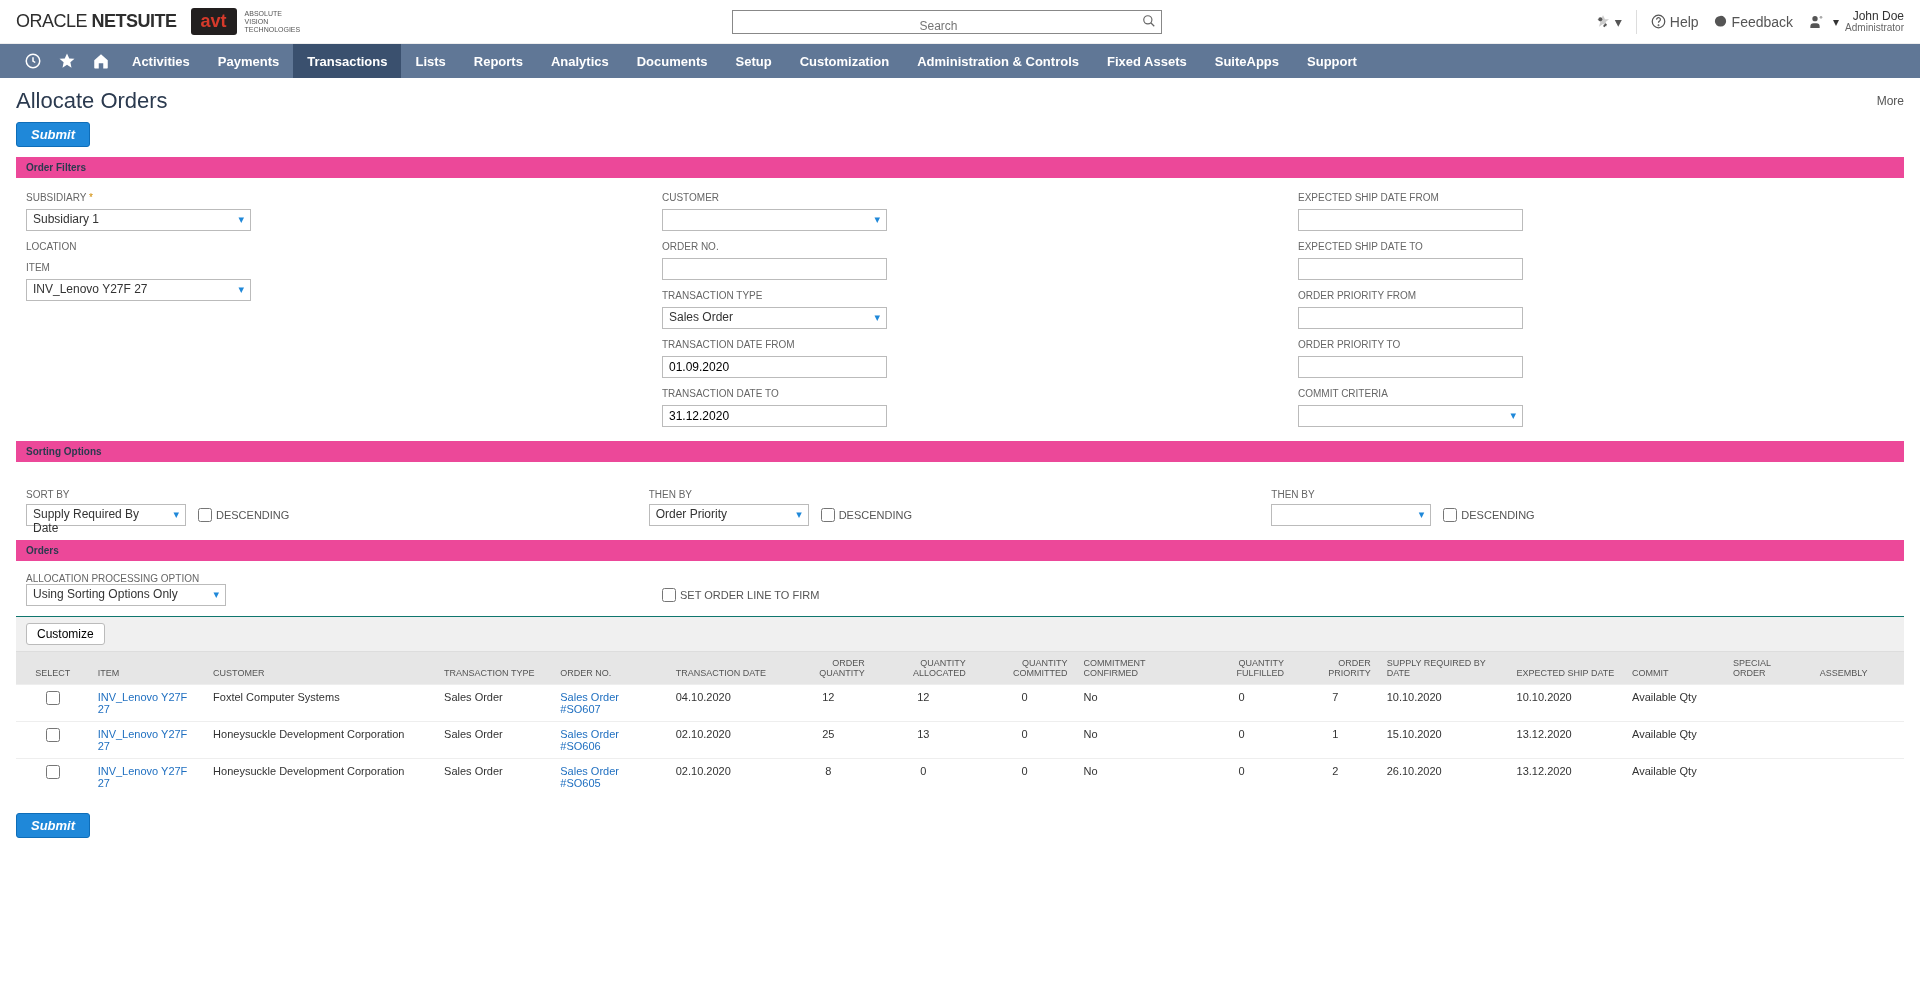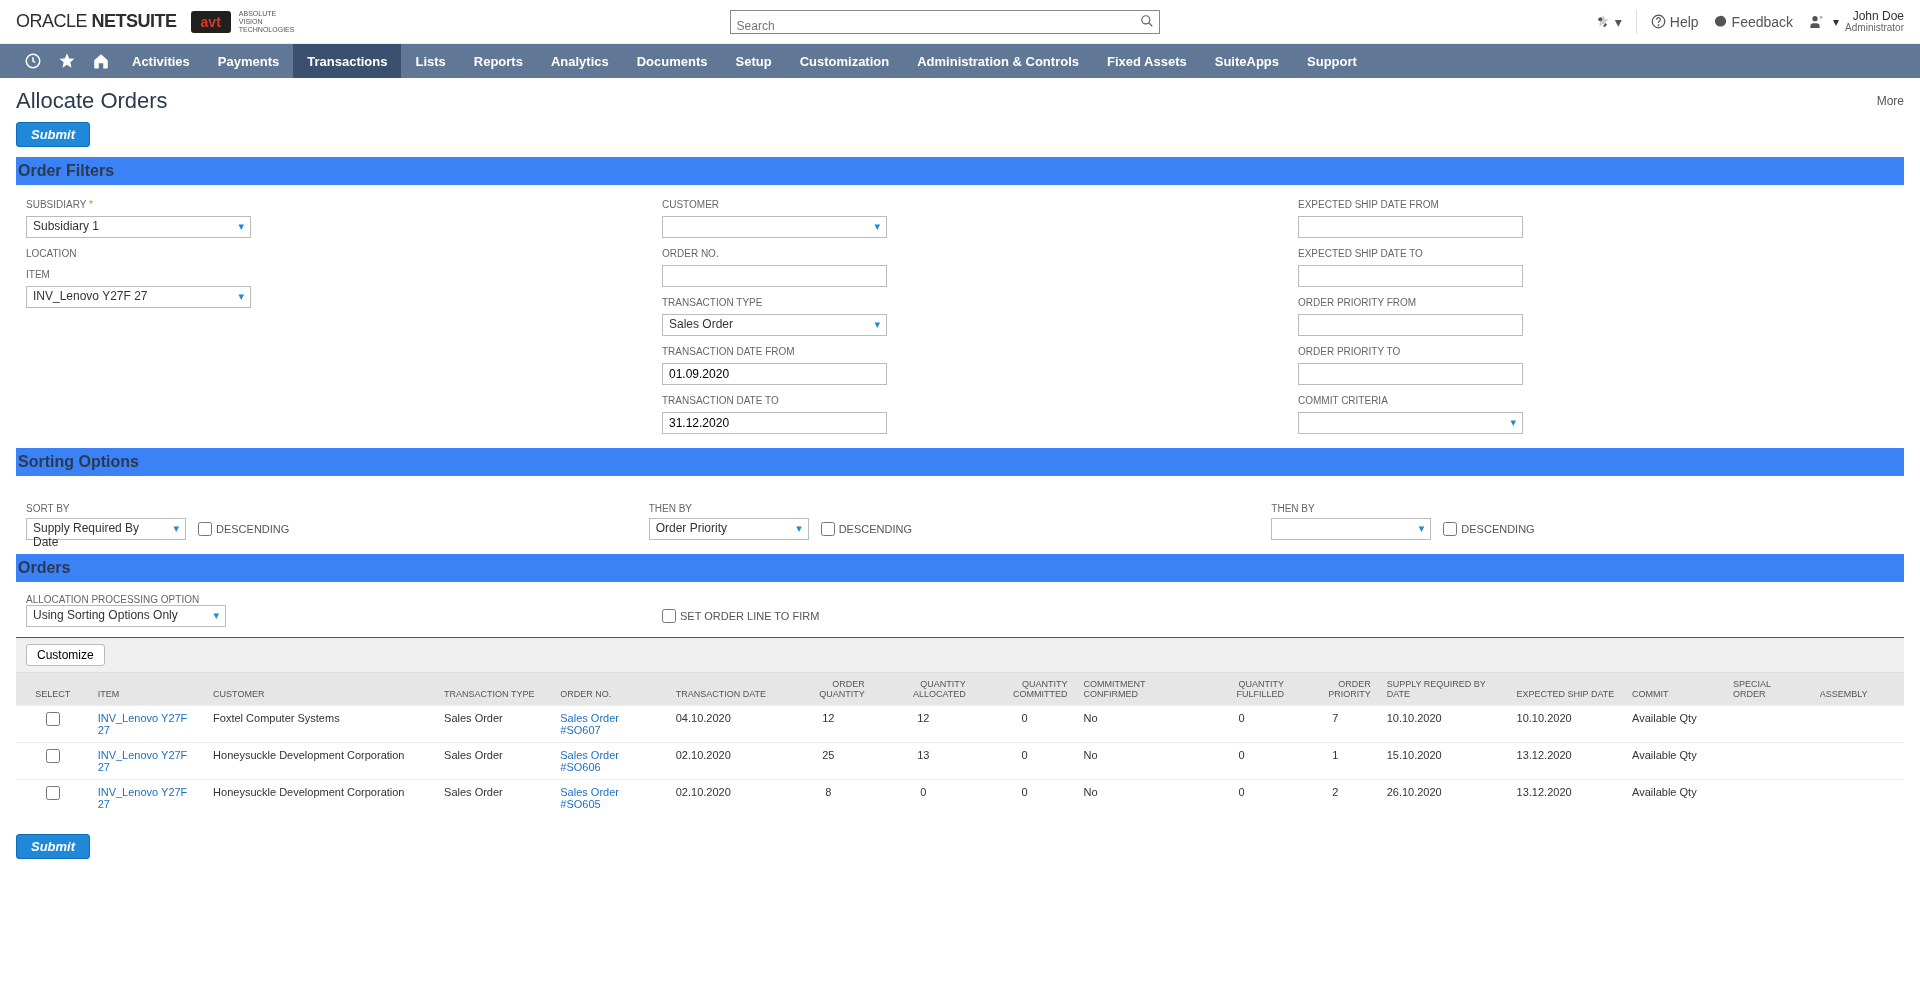--- a/index.html
+++ b/index.html
@@ -2,26 +2,26 @@
 <html><head>
 <meta charset="utf-8">
 <style>
 * { margin:0; padding:0; box-sizing:border-box; font-family:Arial,Helvetica,sans-serif; }
 body { background:#fff; color:#333; font-size:12px; }
 
 
 .top-header { display:flex; align-items:center; padding:4px 16px; height:44px; border-bottom:1px solid #eee; }
 .logo { font-family:Arial; font-weight:300; font-size:18px; letter-spacing:-0.5px; color:#2e2e2e; margin-right:14px; }
 .logo b { font-weight:700; }
-.avt-badge { background:#221f1f; color:#fff; border-radius:3px; padding:3px 10px; font-weight:700; font-size:14px; display:flex; align-items:center; margin-right:4px; }
+.avt-badge { background:#221f1f; color:#fff; border-radius:3px; padding:3px 10px; font-weight:700; font-size:18px; display:flex; align-items:center; margin-right:4px; }
 .avt-red { color:#d63a2b; }
 .avt-text { font-size:7px; line-height:8px; color:#555; text-transform:uppercase; margin-left:4px; }
 .search-wrap { flex:1; display:flex; justify-content:center; }
 .search-box { position:relative; width:430px; }
-.search-box input { width:100%; height:24px; border:1px solid #888; padding:10px 24px 2px 6px; font-size:12px; }
+.search-box input { width:100%; height:24px; border:1px solid #888; padding:10px 24px 2px 6px; font-size:12px;text-align:center; }
 .search-box .search-ic { position:absolute; right:6px; top:4px; color:#666; }
 .hdr-right { display:flex; align-items:center; gap:14px; }
 .hdr-icon { color:#555; font-size:14px; display:flex; align-items:center; gap:4px; cursor:pointer; }
 .hdr-sep { width:1px; height:24px; background:#ddd; }
 .user-block { display:flex; align-items:center; gap:6px; }
 .user-text { line-height:12px; }
 .user-name { font-size:12px; color:#333;text-align:right; }
 .user-role { font-size:10px; color:#666; }
 
 
@@ -31,21 +31,21 @@
 .nav-item.active { background:#3a506e; }
 
 
 .page-header { display:flex; align-items:center; justify-content:space-between; padding:10px 16px 4px; }
 .page-title { font-size:22px; font-weight:400; color:#2b3a4f; }
 .more-link { font-size:12px; color:#555; cursor:pointer; }
 
 .submit-btn { background:#1f88d9; color:#ffffff; border:1px solid #0e6db8; border-radius:3px; padding:4px 14px; font-size:13px; font-weight:600; cursor:pointer; margin:4px 16px 10px;font-style:italic; }
 
 
-.section-hdr { background:#3b82f6; color:#2b3a4f; font-size:16px; font-weight:600; padding:5px 2px; margin:0 16px; }
+.section-hdr { background:#ec4899; color:#2b3a4f; font-size:10px; font-weight:600; padding:5px 10px; margin:0 16px; }
 
 
 .filter-grid { display:grid; grid-template-columns:1fr 1fr 1fr; gap:8px 40px; padding:10px 26px 14px; }
 .field-col { display:flex; flex-direction:column; gap:6px; }
 .fld-label { font-size:10px; color:#666; text-transform:uppercase; margin-top:4px; }
 .req::after { content:" *"; color:#d08a00; }
 .dropdown, .txt-input { width:225px; height:22px; border:1px solid #bbb; background:#fff; padding:2px 20px 2px 6px; font-size:12px; position:relative; }
 .dropdown::after { content:"▾"; position:absolute; right:6px; top:3px; color:#1f88d9; font-size:11px; }
 .listbox { width:225px; height:98px; border:1px solid #bbb; background:#fff; font-size:12px; overflow:auto; }
 .listbox div { padding:3px 6px; cursor:pointer; }

